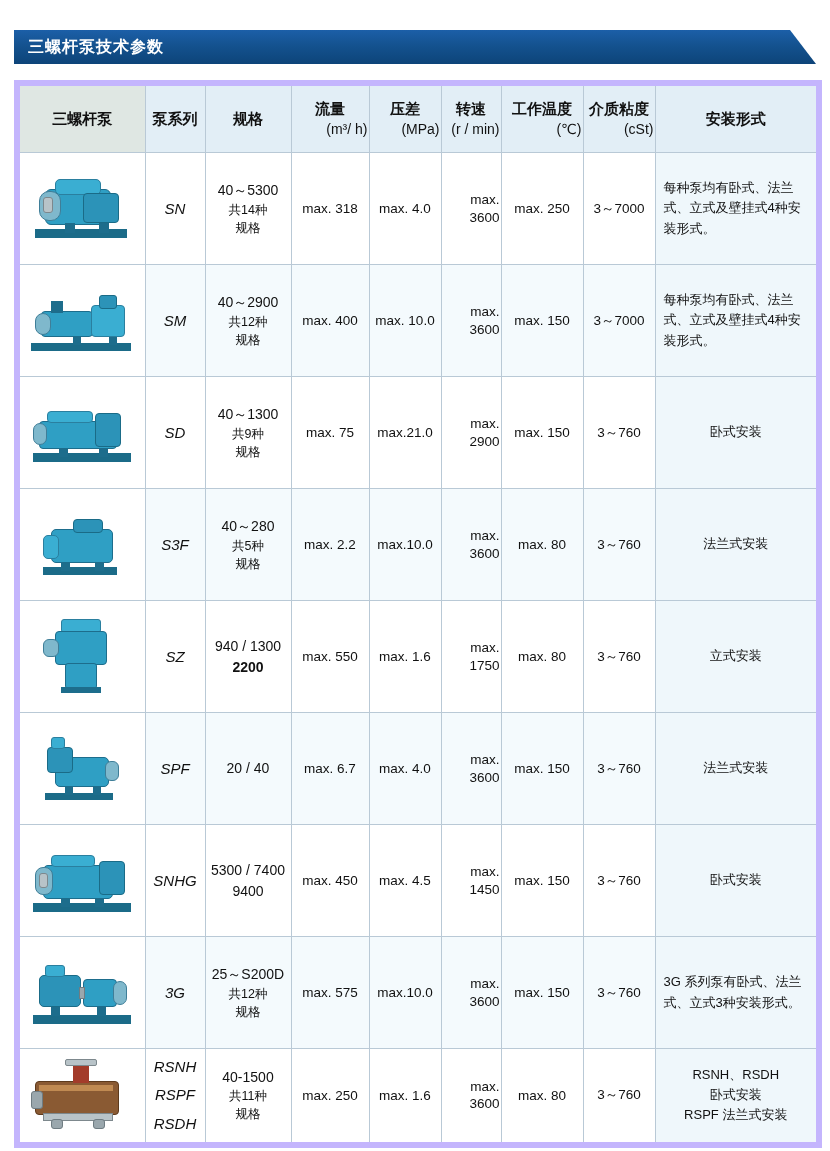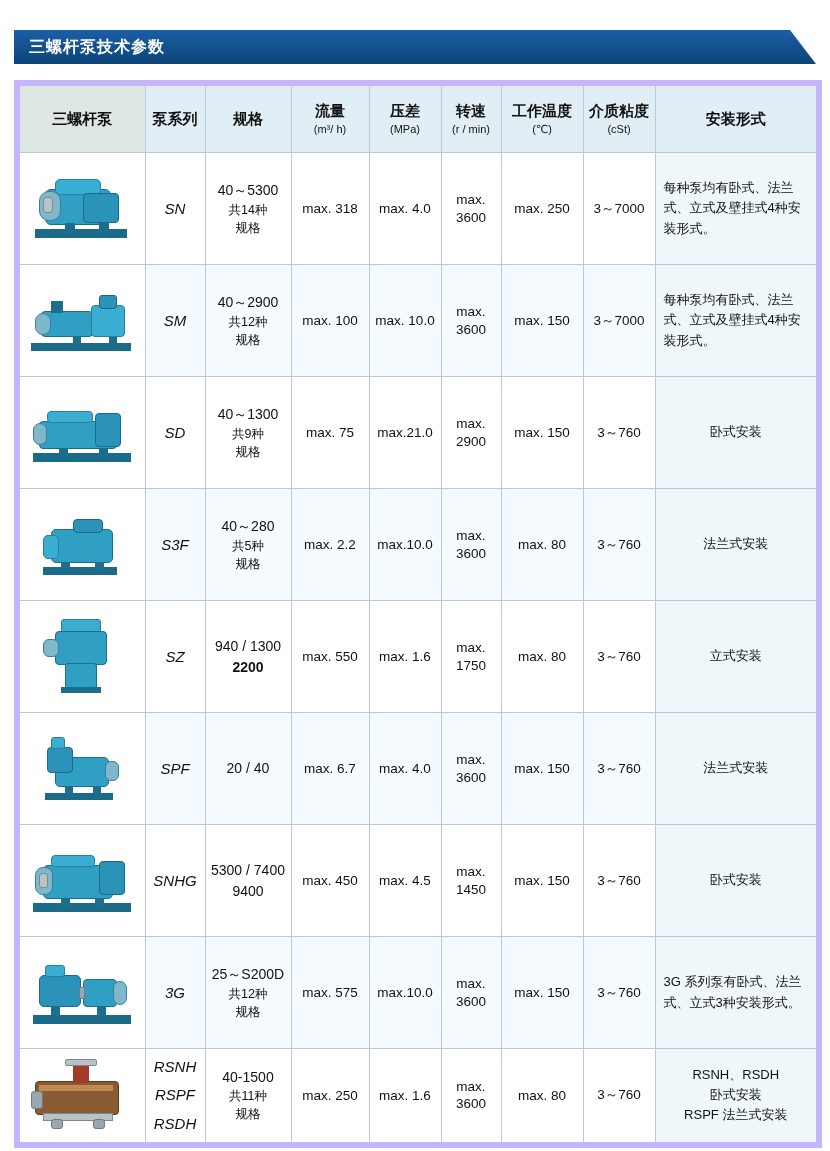--- a/index.html
+++ b/index.html
@@ -38,22 +38,21 @@
     width: 0;
     height: 0;
     border-top: 34px solid #ffffff;
     border-left: 26px solid transparent;
   }
   .header-title {
     color: #ffffff;
     font-size: 16px;
     font-weight: bold;
     letter-spacing: 1px;
-    padding-left: 3px;
-    margin-left: 12px;
+    padding-left: 14px;
   }
   
   table.spec {
     width: 802px;
     border-collapse: collapse;
     table-layout: fixed;
     border: 6px solid #c4b5fd;
   }
   table.spec td, table.spec th {
     border: 1px solid #b9c9d6;
@@ -73,23 +72,24 @@
   thead th.col-img {
     background: #dfe7e3;
     font-size: 15px;
   }
   thead th.col-install {
     background: #e2eef6;
     font-size: 15px;
   }
   thead th .unit {
     display: block;
-    font-size: 11px;
+    font-size: 14px;
     font-weight: normal;
     margin-top: 2px;
+    text-align: right;
   }
   thead th .big {
     font-size: 15px;
   }
   
   tbody tr {
     height: 112px;
   }
   tbody tr:nth-child(odd) td { background: #ffffff; }
   tbody tr:nth-child(even) td { background: #f4fafd; }
@@ -120,20 +120,21 @@
     line-height: 1.45;
   }
   tbody td.c-spec .sub {
     display: block;
     font-size: 12.5px;
   }
   tbody td.c-speed .l1,
   tbody td.c-speed .l2 {
     display: block;
     line-height: 1.3;
+    text-align: right;
   }
   
   col.w-img     { width: 128px; }
   col.w-series  { width: 60px; }
   col.w-spec    { width: 86px; }
   col.w-flow    { width: 78px; }
   col.w-press   { width: 72px; }
   col.w-speed   { width: 60px; }
   col.w-temp    { width: 82px; }
   col.w-visc    { width: 72px; }
@@ -261,21 +262,21 @@
             <div class="b-dark" style="left:52px;top:66px;width:8px;height:8px;"></div>
             <div class="b-dark" style="left:88px;top:66px;width:8px;height:8px;"></div>
           </div>
         </td>
         <td class="c-series">SM</td>
         <td class="c-spec">
           <span>40～2900</span>
           <span class="sub">共12种</span>
           <span class="sub">规格</span>
         </td>
-        <td>max. 100</td>
+        <td>max. 400</td>
         <td>max. 10.0</td>
         <td class="c-speed">
           <span class="l1">max.</span>
           <span class="l2">3600</span>
         </td>
         <td>max. 150</td>
         <td>3～7000</td>
         <td class="c-install left-ish">每种泵均有卧式、法兰式、立式及壁挂式4种安装形式。</td>
       </tr>
 

